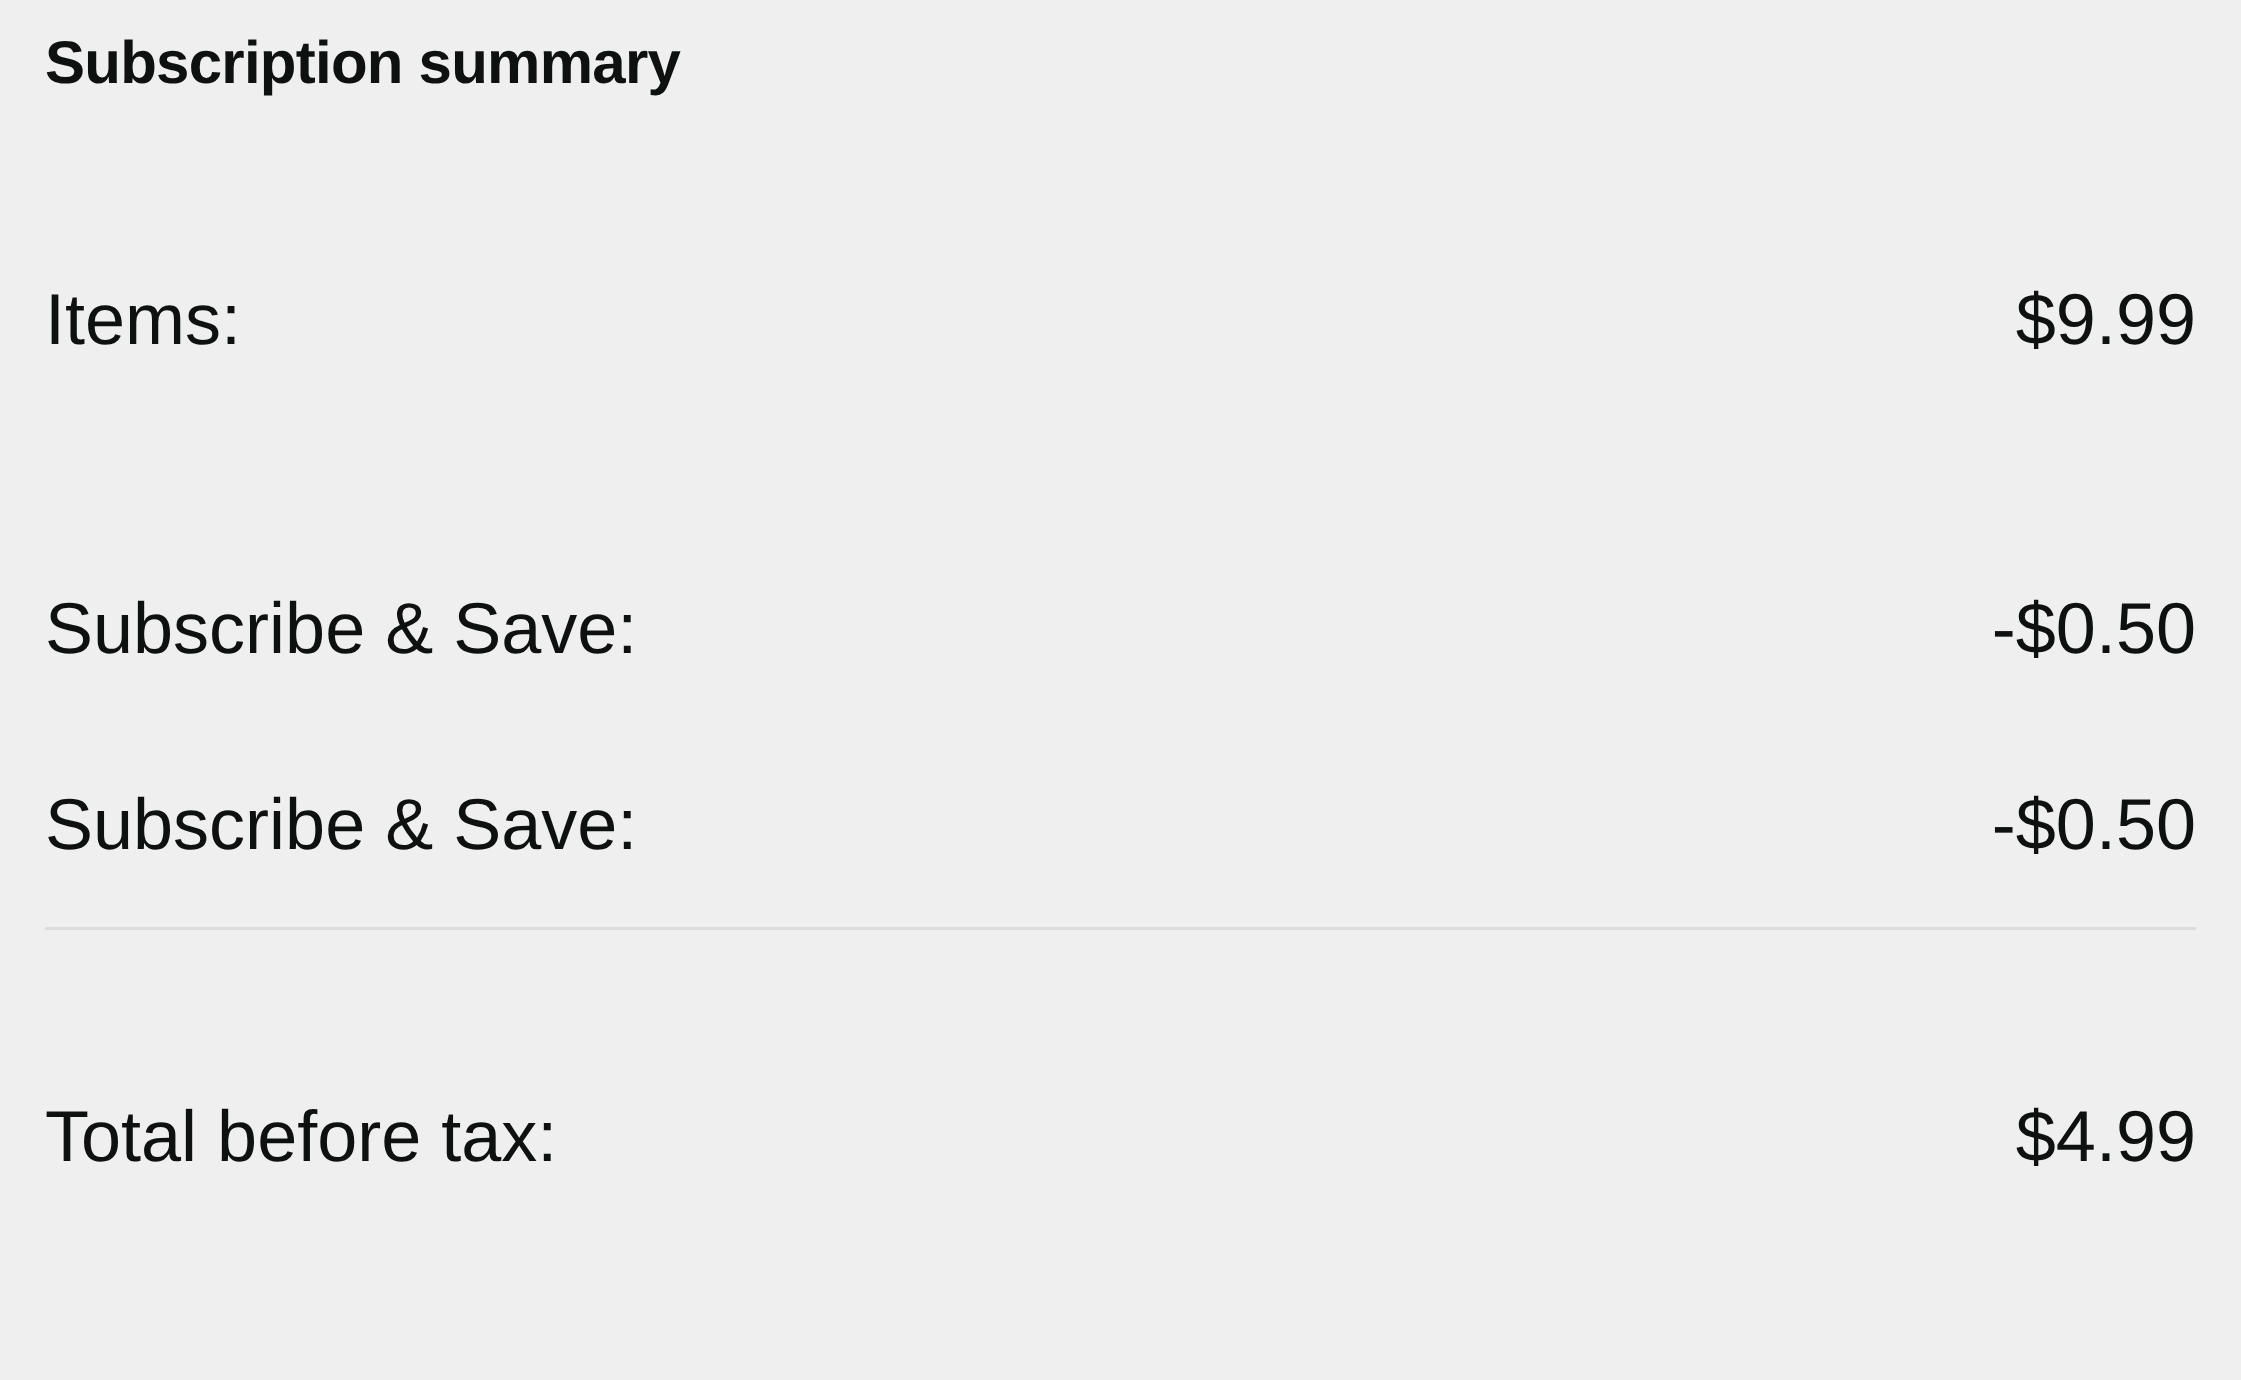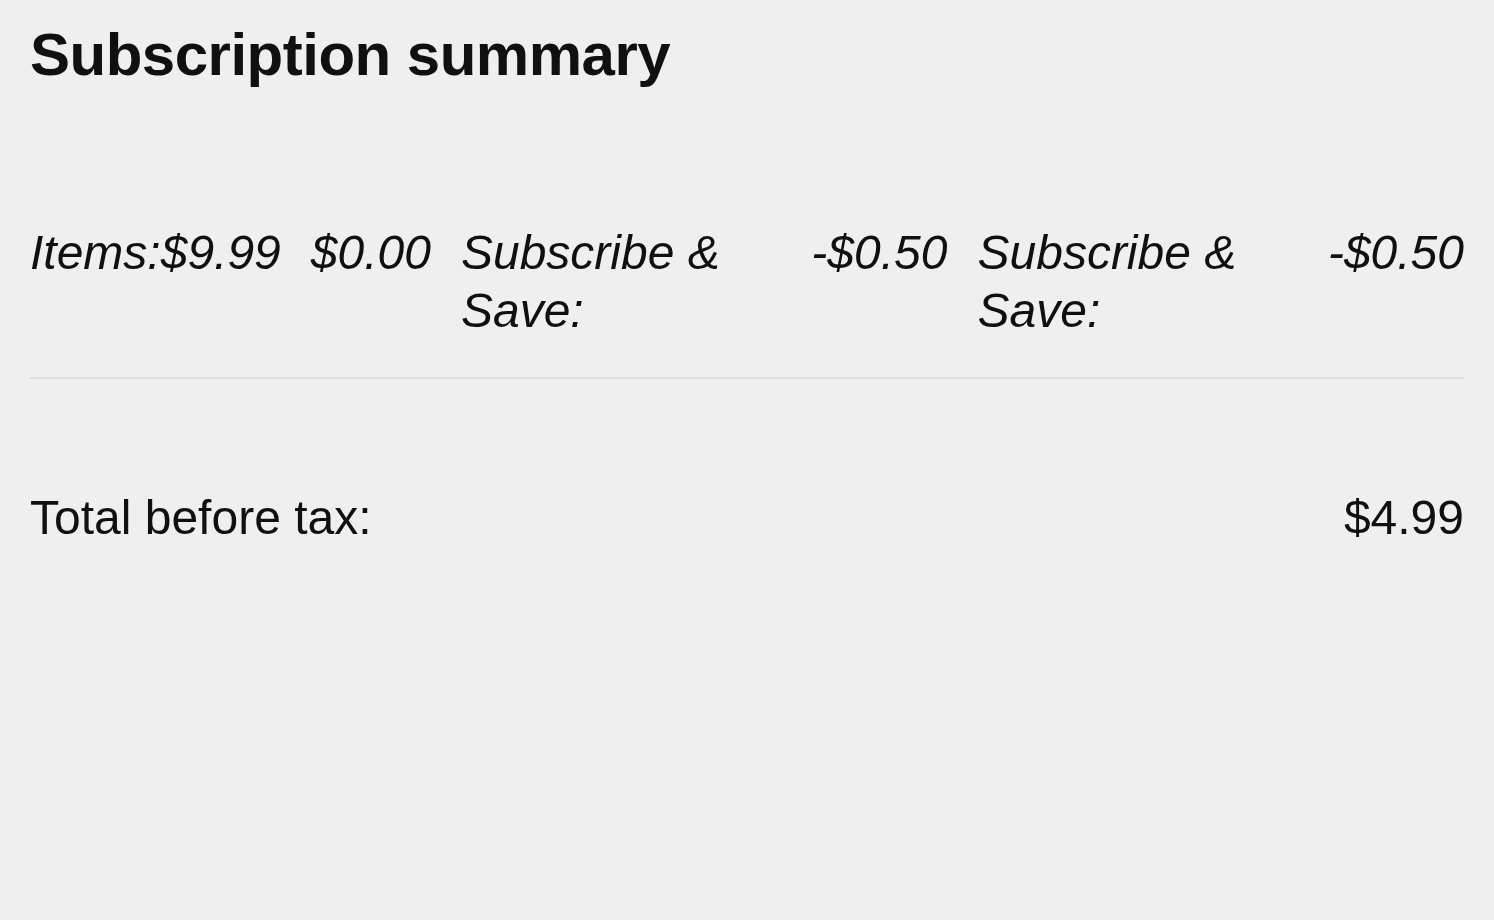--- a/index.html
+++ b/index.html
@@ -9,44 +9,43 @@
     }
     body {
       background-color: #efefef;
       font-family: -apple-system, BlinkMacSystemFont, "Segoe UI", "Amazon Ember", Arial, sans-serif;
       width: 1494px;
       height: 920px;
       padding: 20px 30px 0 30px;
       color: #0f1111;
     }
     .title {
-      font-size: 60px;
+      font-size: 40px;
       font-weight: 700;
       margin-bottom: 120px;
       letter-spacing: -0.5px;
     }
     .line-items {
       display: flex;
-      gap: 30px;
-      font-style: italic;
+      flex-direction: column;
+      gap: 74px;
     }
     .line-item {
       display: flex;
       justify-content: space-between;
       align-items: baseline;
       font-size: 48px;
       font-weight: 400;
       line-height: 1.2;
     }
     .line-item .label {
       text-align: left;
     }
     .line-item .value {
       text-align: right;
-      margin-top: 15px;
     }
     .divider {
       border: none;
       border-top: 2px solid #dcdcdc;
       margin-top: 38px;
       margin-bottom: 0;
     }
     .total-section {
       margin-top: 110px;
     }
@@ -63,21 +62,20 @@
 <body>
 
 <h1 class="title">Subscription summary</h1>
 
 <div class="line-items">
   <div class="line-item">
     <span class="label">Items:</span>
     <span class="value">$9.99</span>
   </div>
   <div class="line-item">
-    <span class="value">$0.00</span>
   </div>
   <div class="line-item">
     <span class="label">Subscribe &amp; Save:</span>
     <span class="value">-$0.50</span>
   </div>
   <div class="line-item">
     <span class="label">Subscribe &amp; Save:</span>
     <span class="value">-$0.50</span>
   </div>
 </div>

